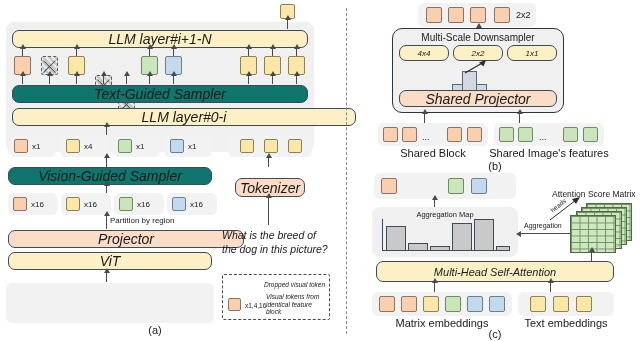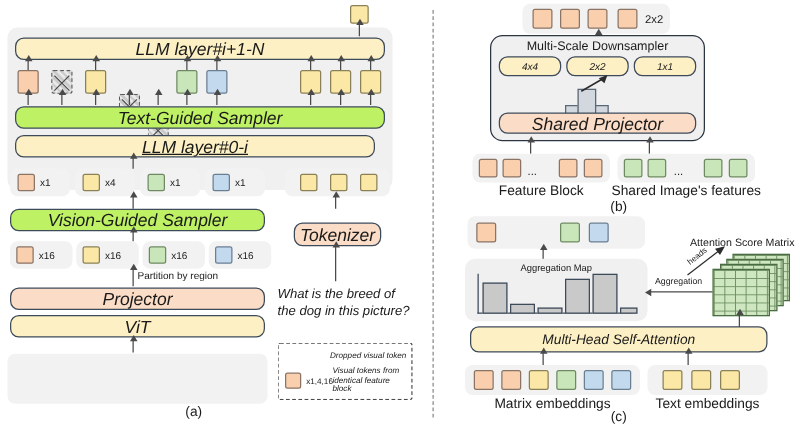--- a/index.html
+++ b/index.html
@@ -6,21 +6,21 @@
   body{width:640px;height:341px;position:relative;overflow:hidden;
        font-family:"Liberation Sans","DejaVu Sans",sans-serif;color:#1a1a1a;}
   .abs{position:absolute;box-sizing:border-box;}
   
   .band{background:#f2f2f2;border-radius:6px;}
   .panelbg{background:#f0f0f0;border-radius:8px;}
   .rbox{border:1.3px solid #3c4a5a;border-radius:7px;display:flex;
         align-items:center;justify-content:center;font-style:italic;
         font-size:14px;white-space:nowrap;}
   .rbox.yellow{background:#fdf0c4;}
-  .rbox.green{background:#bef264;}
+  .rbox.green{background:#0f766e;}
   .rbox.orange{background:#fbdcc6;}
   
   .tok{border:1.1px solid #6b7a8d;border-radius:2px;}
   .tok.or{background:#f9cfae;border-color:#8a7466;}
   .tok.ye{background:#fbe8a6;border-color:#8a8158;}
   .tok.gr{background:#c9e6bb;border-color:#6f8a63;}
   .tok.bl{background:#c2d9ee;border-color:#6b7f93;}
   .tok.dp{background:
       repeating-linear-gradient(45deg,#c9c9c9 0 2px,#eaeaea 2px 4px);
       border:1.3px dashed #5d5d5d;border-radius:2px;position:relative;}
@@ -91,21 +91,21 @@
 <div class="arr" style="left:149px;top:75px;height:9px;"></div>
 <div class="arr" style="left:173px;top:75px;height:9px;"></div>
 <div class="arr" style="left:248px;top:75px;height:9px;"></div>
 <div class="arr" style="left:272px;top:75px;height:9px;"></div>
 <div class="arr" style="left:296px;top:75px;height:9px;"></div>
 
 <div class="abs rbox green" style="left:12px;top:85px;width:296px;height:18px;">
   <span>Text-Guided Sampler</span>
 </div>
 
-<div class="abs rbox yellow" style="left:12px;top:108px;width:288px;height:18px;text-decoration:underline;">
+<div class="abs rbox yellow" style="left:12px;top:108px;width:344px;height:18px;">
   <span>LLM layer#0-i</span>
 </div>
 
 <div class="abs band" style="left:8px;top:135px;width:48px;height:22px;"></div>
 <div class="abs tok or" style="left:14px;top:139px;width:14px;height:14px;"></div>
 <div class="abs lbl" style="left:32px;top:142px;">x1</div>
 <div class="abs band" style="left:60px;top:135px;width:48px;height:22px;"></div>
 <div class="abs tok ye" style="left:66px;top:139px;width:14px;height:14px;"></div>
 <div class="abs lbl" style="left:84px;top:142px;">x4</div>
 <div class="abs band" style="left:112px;top:135px;width:48px;height:22px;"></div>
@@ -138,21 +138,21 @@
 <div class="abs tok gr" style="left:119px;top:197px;width:14px;height:14px;"></div>
 <div class="abs lbl" style="left:137px;top:200px;">x16</div>
 <div class="abs band" style="left:167px;top:193px;width:50px;height:22px;"></div>
 <div class="abs tok bl" style="left:172px;top:197px;width:14px;height:14px;"></div>
 <div class="abs lbl" style="left:190px;top:200px;">x16</div>
 
 <div class="arr" style="left:106px;top:185px;height:8px;"></div>
 <div class="arr" style="left:106px;top:215px;height:14px;"></div>
 <div class="abs lbl" style="left:110px;top:216px;">Partition by region</div>
 
-<div class="abs rbox orange" style="left:8px;top:230px;width:204px;height:18px;">
+<div class="abs rbox orange" style="left:8px;top:230px;width:236px;height:18px;">
   <span>Projector</span>
 </div>
 <div class="abs rbox yellow" style="left:8px;top:252px;width:204px;height:18px;">
   <span>ViT</span>
 </div>
 <div class="arr" style="left:106px;top:272px;height:10px;"></div>
 
 <div class="abs band" style="left:6px;top:283px;width:208px;height:40px;"></div>
 
 <div class="abs rbox orange" style="left:235px;top:178px;width:70px;height:19px;">
@@ -207,21 +207,21 @@
 
 <div class="arr" style="left:424px;top:113px;height:10px;"></div>
 <div class="arr" style="left:519px;top:113px;height:10px;"></div>
 
 <div class="abs band" style="left:378px;top:123px;width:110px;height:23px;"></div>
 <div class="abs tok or" style="left:383px;top:127px;width:15px;height:15px;"></div>
 <div class="abs tok or" style="left:402px;top:127px;width:15px;height:15px;"></div>
 <div class="abs lbl" style="left:422px;top:132px;font-size:9px;">...</div>
 <div class="abs tok or" style="left:447px;top:127px;width:15px;height:15px;"></div>
 <div class="abs tok or" style="left:467px;top:127px;width:15px;height:15px;"></div>
-<div class="abs" style="left:378px;top:147px;width:110px;text-align:center;font-size:11px;">Feature Block</div>
+<div class="abs" style="left:378px;top:147px;width:110px;text-align:center;font-size:11px;">Shared Block</div>
 
 <div class="abs band" style="left:494px;top:123px;width:110px;height:23px;"></div>
 <div class="abs tok gr" style="left:499px;top:127px;width:15px;height:15px;"></div>
 <div class="abs tok gr" style="left:518px;top:127px;width:15px;height:15px;"></div>
 <div class="abs lbl" style="left:539px;top:132px;font-size:9px;">...</div>
 <div class="abs tok gr" style="left:563px;top:127px;width:15px;height:15px;"></div>
 <div class="abs tok gr" style="left:583px;top:127px;width:15px;height:15px;"></div>
 <div class="abs" style="left:486px;top:147px;width:126px;text-align:center;font-size:11px;">Shared Image's features</div>
 
 <div class="abs cap" style="left:480px;top:160px;width:30px;">(b)</div>

